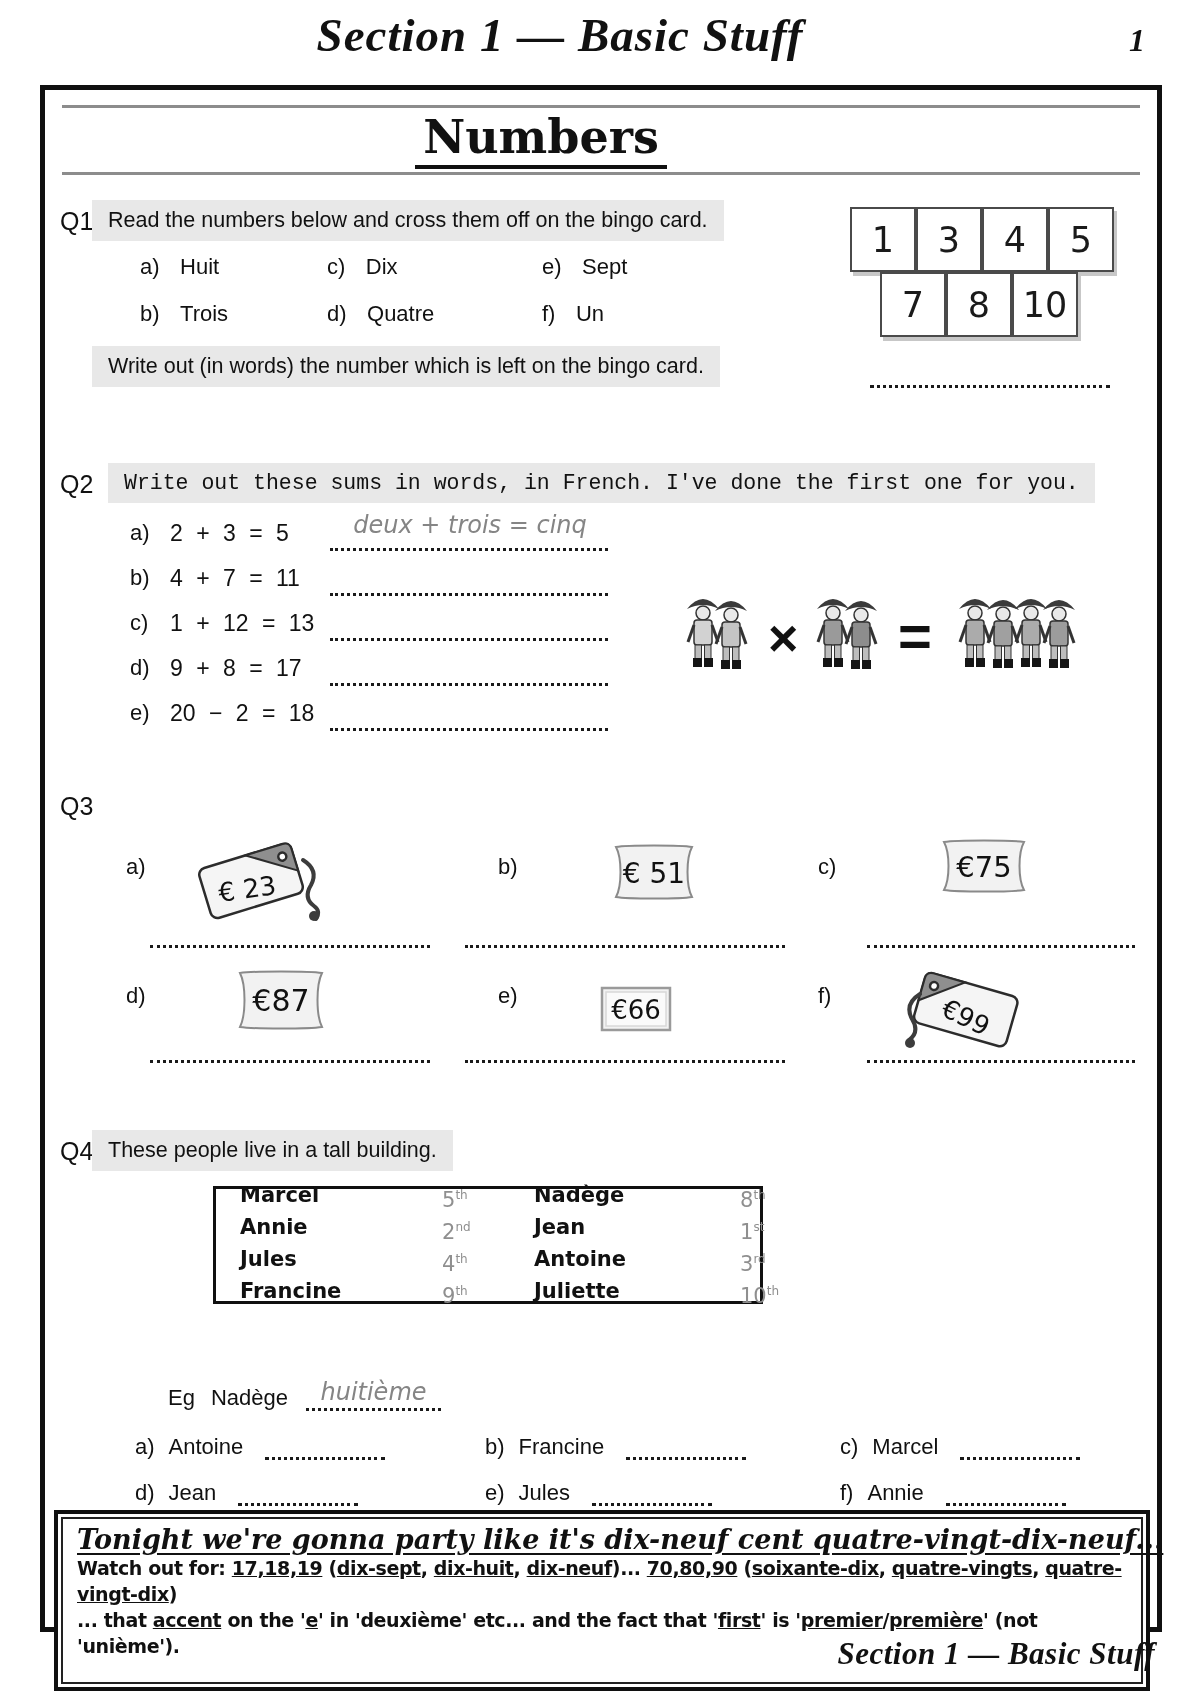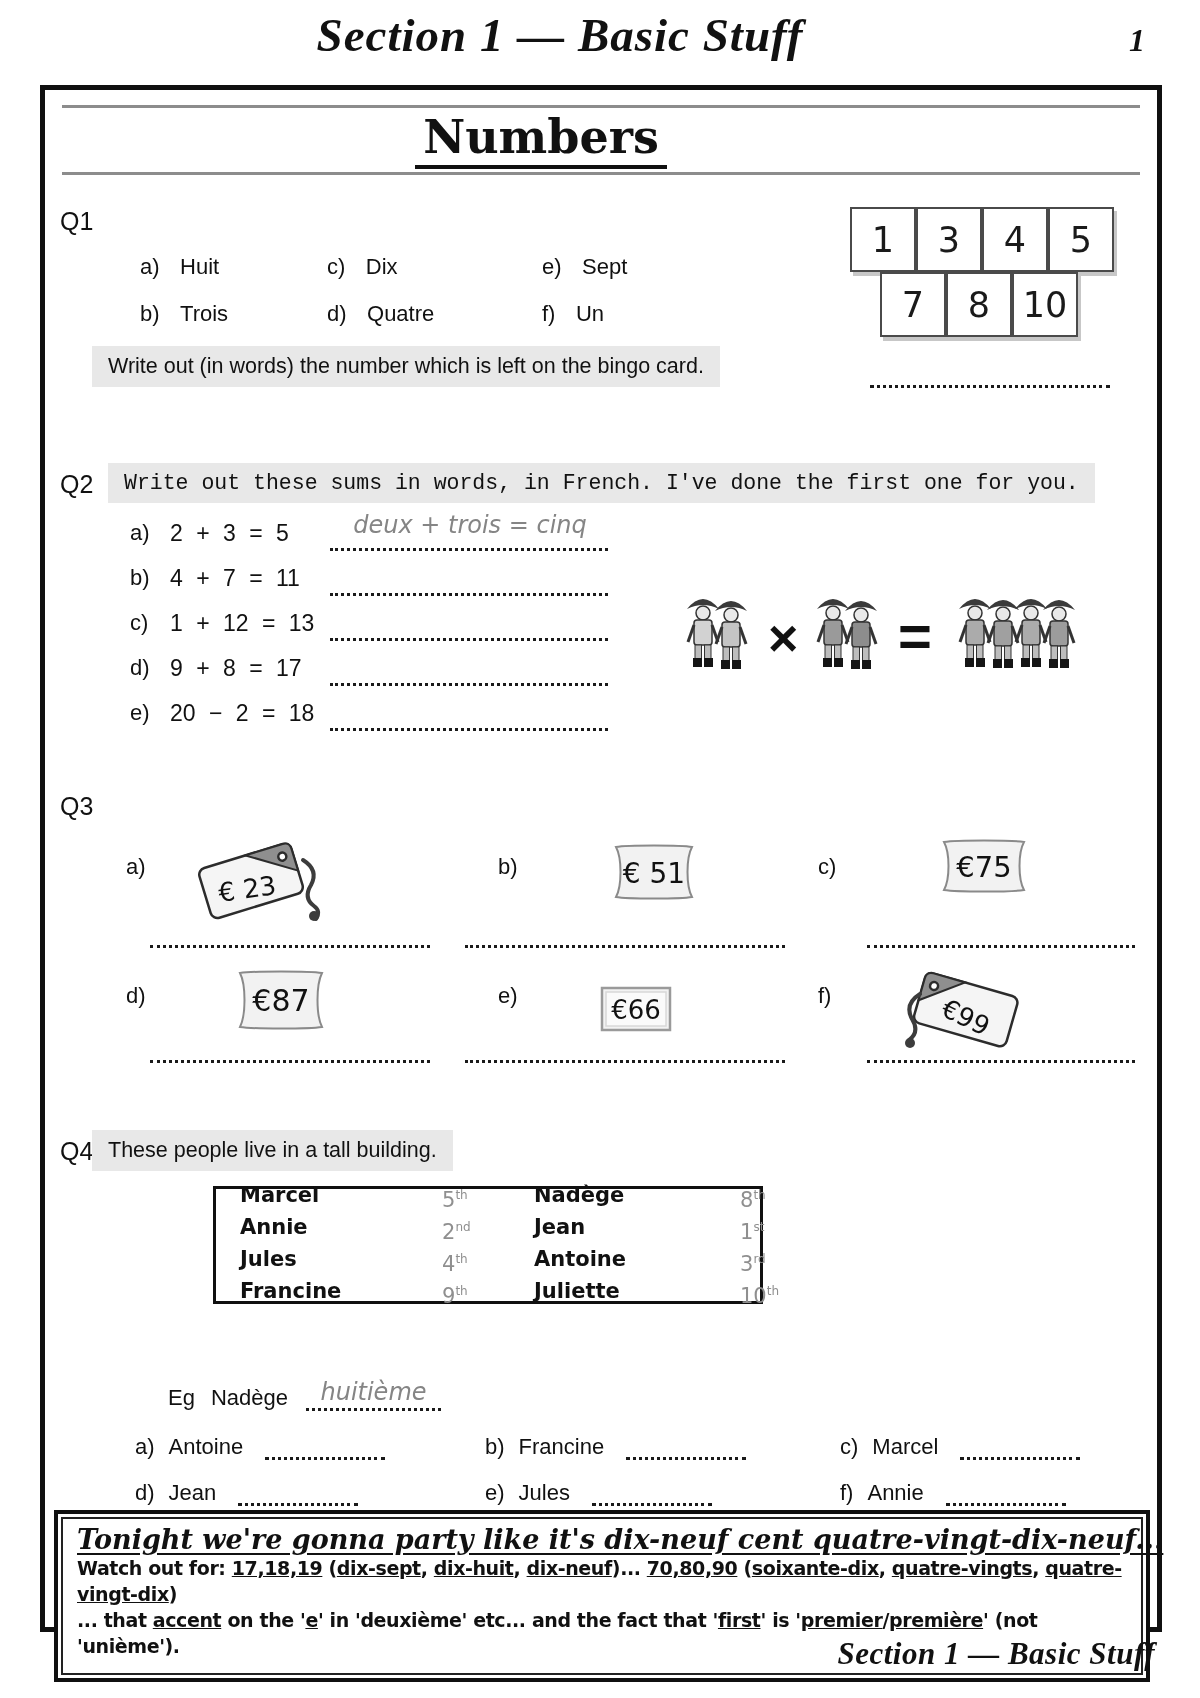--- a/index.html
+++ b/index.html
@@ -77,21 +77,21 @@
   .floor-item { display:flex; align-items:flex-end; }
   .floor-item .letter { margin-right:14px; }
   .floor-item .word { }
   .floor-line { width:120px; margin-left:22px; height:30px; }
 
   
   .banner {
     left:9px; top:1420px; width:1096px;
     border:4px solid #101010; padding:3px; background:#fff;
   }
-  .banner-inner { border:2px solid #222; padding:5px 14px 14px; }
+  .banner-inner { border:2px solid #222; padding:5px 14px 23px; }
   .banner-title {
     font-family:"DejaVu Serif", serif; font-size:27px; font-weight:bold; font-style:italic;
     text-decoration:underline; text-underline-offset:4px; text-align:center; white-space:nowrap;
   }
   .banner-line {
     font-family:"DejaVu Sans", sans-serif; font-weight:bold; font-size:19px;
     line-height:26px; letter-spacing:-0.4px; margin-top:0;
   }
   .banner-line span[data-u] { text-decoration:underline; }
 
@@ -111,20 +111,21 @@
 
   <div class="abs frame">
 
     <div class="abs rule" style="top:15px;"></div>
     <div class="abs sheet-title-wrap">
       <span class="sheet-title">Numbers</span>
     </div>
     <div class="abs rule" style="top:82px;"></div>
 
     <div class="abs q-label" style="left:15px; top:117px;">Q1</div>
+    <div class="abs hl" style="left:47px; top:110px;">Read the numbers below and cross them off on the bingo card.</div>
 
     <div class="abs" style="left:805px; top:117px;">
       <div class="bingo-row">
         <div class="bingo-cell">1</div>
         <div class="bingo-cell">3</div>
         <div class="bingo-cell">4</div>
         <div class="bingo-cell">5</div>
       </div>
       <div class="bingo-row" style="margin-left:30px;">
         <div class="bingo-cell">7</div>

